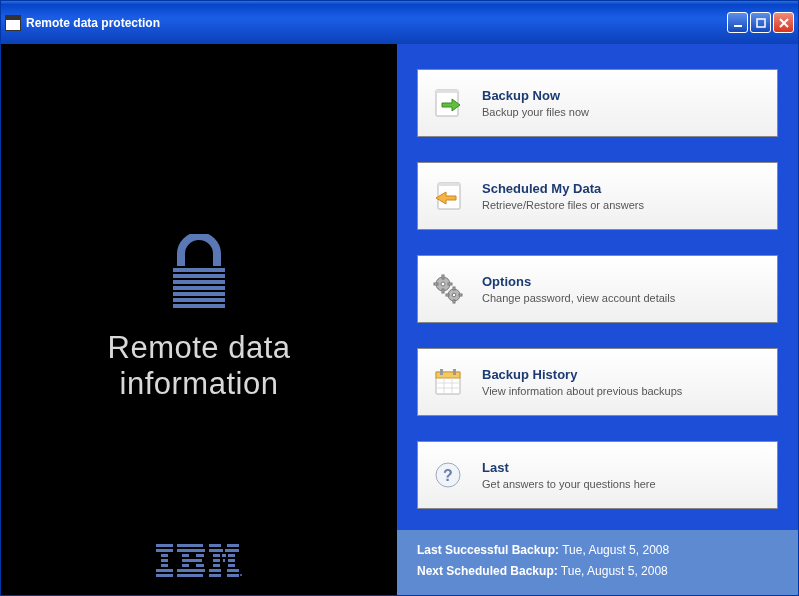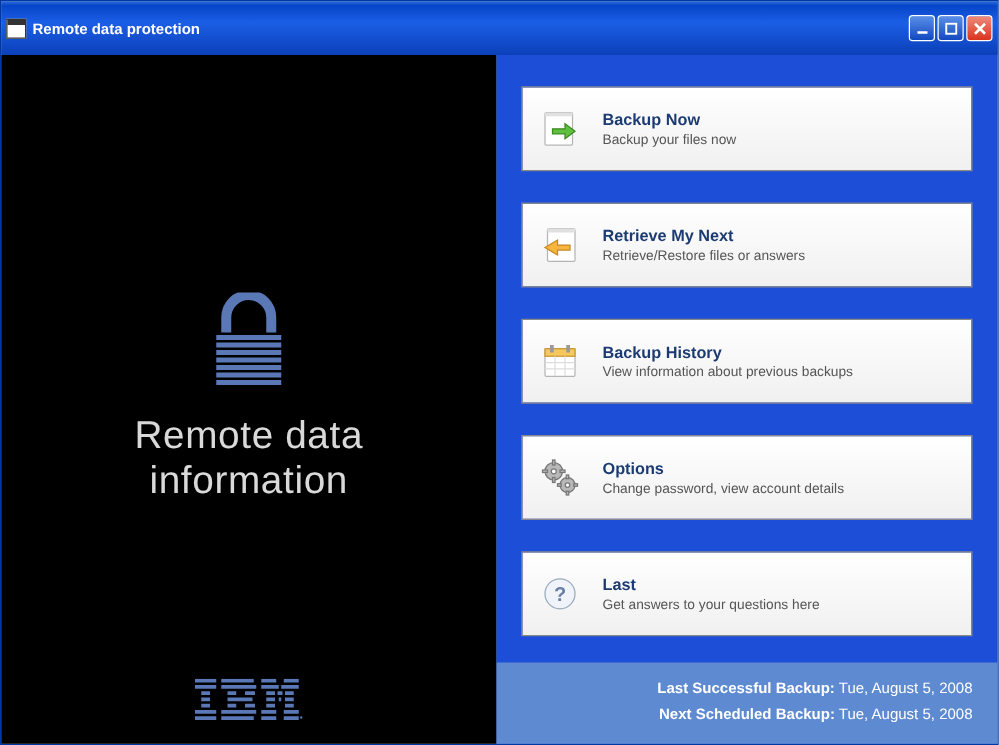--- a/index.html
+++ b/index.html
@@ -19,21 +19,21 @@
 .lock-wrap { position: absolute; top: 190px; left: 0; right: 0; display: flex; flex-direction: column; align-items: center; }
 .app-title { color: #d9d9d9; font-size: 31px; font-weight: 400; text-align: center; line-height: 1.15; margin-top: 18px; font-family: Arial, sans-serif; letter-spacing: 0.5px; }
 .ibm-logo { margin-top: auto; }
 .right-panel { flex: 1; display: flex; flex-direction: column; background: #1d4ed8; }
 .cards { flex: 1; padding: 25px 20px 15px 20px; display: flex; flex-direction: column; gap: 25px; }
 .card { background: linear-gradient(to bottom, #ffffff, #f0f0f0); border: 1px solid #888; height: 68px; display: flex; align-items: center; padding: 0 14px; cursor: pointer; }
 .card-icon { width: 32px; height: 32px; margin-right: 18px; display: flex; align-items: center; justify-content: center; flex-shrink: 0; }
 .card-text { flex: 1; }
 .card-title { font-weight: bold; color: #1c3b73; font-size: 13px; margin-bottom: 3px; }
 .card-desc { color: #555; font-size: 11px; }
-.status-bar { background: #5e8ad2; padding: 10px 20px 12px 20px; color: #fff; font-size: 12px; line-height: 1.8; text-align: right; }
+.status-bar { background: #5e8ad2; padding: 10px 20px 12px 20px; color: #fff; font-size: 12px; line-height: 1.8; }
 .status-bar b { font-weight: bold; }
 </style>
 </head>
 <body>
 
 <div class="window">
   <div class="titlebar">
     <div class="titlebar-icon"></div>
     <div class="titlebar-text">Remote data protection</div>
     <div class="win-btns">
@@ -138,41 +138,22 @@
 
         <div class="card">
           <div class="card-icon">
             <svg width="32" height="32" viewBox="0 0 32 32">
               <rect x="6" y="3" width="22" height="26" rx="1" fill="#fff" stroke="#b5b5b5"></rect>
               <rect x="6" y="3" width="22" height="3" fill="#e0e0e0"></rect>
               <path d="M 24 16 L 14 16 L 14 12 L 4 18 L 14 24 L 14 20 L 24 20 Z" fill="#f5b53f" stroke="#c98820"></path>
             </svg>
           </div>
           <div class="card-text">
-            <div class="card-title">Retrieve My Next</div>
+            <div class="card-title">Scheduled My Data</div>
             <div class="card-desc">Retrieve/Restore files or answers</div>
-          </div>
-        </div>
-
-        <div class="card">
-          <div class="card-icon">
-            <svg width="32" height="32" viewBox="0 0 32 32">
-              <rect x="4" y="6" width="24" height="22" rx="1" fill="#fff" stroke="#b5b5b5"></rect>
-              <rect x="4" y="6" width="24" height="6" fill="#f5c95f" stroke="#c99830"></rect>
-              <line x1="4" y1="17" x2="28" y2="17" stroke="#ddd"></line>
-                <line x1="4" y1="22" x2="28" y2="22" stroke="#ddd"></line>
-              <line x1="12" y1="12" x2="12" y2="28" stroke="#ddd"></line>
-                <line x1="20" y1="12" x2="20" y2="28" stroke="#ddd"></line>
-              <rect x="8" y="3" width="3" height="6" fill="#999"></rect>
-                <rect x="21" y="3" width="3" height="6" fill="#999"></rect>
-            </svg>
-          </div>
-          <div class="card-text">
-            <div class="card-title">Backup History</div>
-            <div class="card-desc">View information about previous backups</div>
           </div>
         </div>
 
         <div class="card">
           <div class="card-icon">
             <svg width="32" height="32" viewBox="0 0 32 32">
               <g fill="#b8b8b8" stroke="#777">
                 <circle cx="11" cy="11" r="7"></circle>
                   <circle cx="11" cy="11" r="2" fill="#fff"></circle>
                 <rect x="10" y="2" width="2" height="4"></rect>
@@ -190,20 +171,39 @@
           </div>
           <div class="card-text">
             <div class="card-title">Options</div>
             <div class="card-desc">Change password, view account details</div>
           </div>
         </div>
 
         <div class="card">
           <div class="card-icon">
             <svg width="32" height="32" viewBox="0 0 32 32">
+              <rect x="4" y="6" width="24" height="22" rx="1" fill="#fff" stroke="#b5b5b5"></rect>
+              <rect x="4" y="6" width="24" height="6" fill="#f5c95f" stroke="#c99830"></rect>
+              <line x1="4" y1="17" x2="28" y2="17" stroke="#ddd"></line>
+                <line x1="4" y1="22" x2="28" y2="22" stroke="#ddd"></line>
+              <line x1="12" y1="12" x2="12" y2="28" stroke="#ddd"></line>
+                <line x1="20" y1="12" x2="20" y2="28" stroke="#ddd"></line>
+              <rect x="8" y="3" width="3" height="6" fill="#999"></rect>
+                <rect x="21" y="3" width="3" height="6" fill="#999"></rect>
+            </svg>
+          </div>
+          <div class="card-text">
+            <div class="card-title">Backup History</div>
+            <div class="card-desc">View information about previous backups</div>
+          </div>
+        </div>
+
+        <div class="card">
+          <div class="card-icon">
+            <svg width="32" height="32" viewBox="0 0 32 32">
               <circle cx="16" cy="16" r="12" fill="#f0f4fa" stroke="#9ab"></circle>
               <text x="16" y="22" text-anchor="middle" font-size="16" font-weight="bold" fill="#6a7fa5" font-family="Arial">?</text>
             </svg>
           </div>
           <div class="card-text">
             <div class="card-title">Last</div>
             <div class="card-desc">Get answers to your questions here</div>
           </div>
         </div>
 

